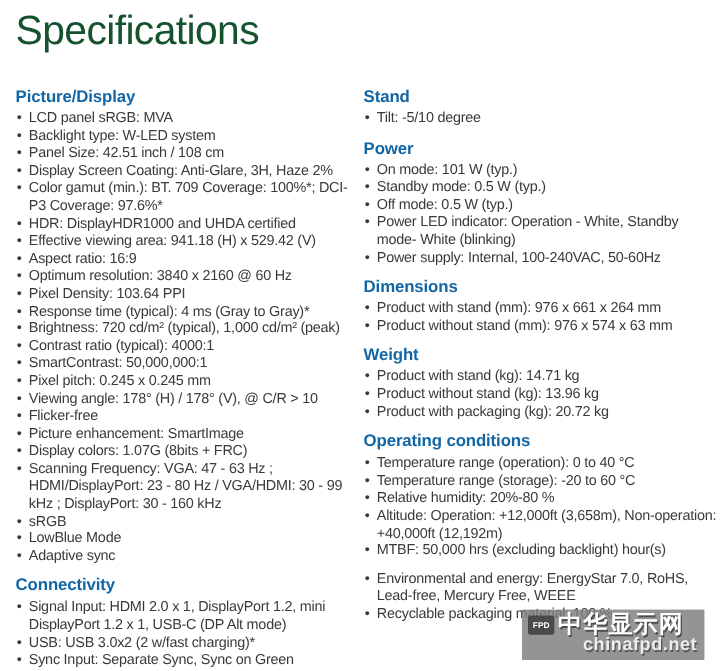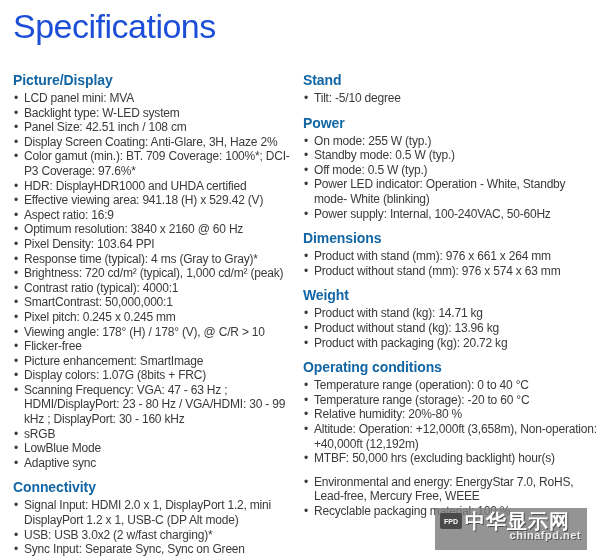--- a/index.html
+++ b/index.html
@@ -13,21 +13,21 @@
   .page {
     position: relative;
     width: 600px; height: 559px;
     background: #ffffff;
     overflow: hidden;
   }
   .page-title {
     font-size: 34px;
     font-weight: 300;
     letter-spacing: -0.5px;
-    color: #1d4ed8;
+    color: #14532d;
     margin: 6px 0 0 13px;
     line-height: 40px;
   }
   .cols {
     display: flex;
     margin: 26px 0 0 13px;
   }
   .col { flex: none; }
   .col-left  { width: 287px; margin-right: 3px; }
   .col-right { width: 294px; }
@@ -88,21 +88,21 @@
   .wm-title {
     font-size: 20px;
     font-weight: bold;
     color: #ffffff;
     text-shadow: 1px 1px 0 rgba(70,70,70,0.9);
     white-space: nowrap;
     letter-spacing: 1px;
     line-height: 20px;
   }
   .wm-url {
-    font-size: 11px;
+    font-size: 15px;
     font-weight: bold;
     color: #ededed;
     text-shadow: 1px 1px 0 rgba(70,70,70,0.8);
     text-align: right;
     padding-right: 6px;
     margin-top: -2px;
     letter-spacing: 0.5px;
   }
 </style>
 </head>
@@ -110,21 +110,21 @@
 
 <div class="page">
 
   <h1 class="page-title">Specifications</h1>
 
   <div class="cols">
     <div class="col col-left">
         <section class="spec-section">
           <h2 class="spec-heading">Picture/Display</h2>
           <ul class="spec-list">
-            <li class="spec-item">LCD panel mini: MVA</li>
+            <li class="spec-item">LCD panel sRGB: MVA</li>
             <li class="spec-item">Backlight type: W-LED system</li>
             <li class="spec-item">Panel Size: 42.51 inch / 108 cm</li>
             <li class="spec-item">Display Screen Coating: Anti-Glare, 3H, Haze 2%</li>
             <li class="spec-item">Color gamut (min.): BT. 709 Coverage: 100%*; DCI-P3 Coverage: 97.6%*</li>
             <li class="spec-item">HDR: DisplayHDR1000 and UHDA certified</li>
             <li class="spec-item">Effective viewing area: 941.18 (H) x 529.42 (V)</li>
             <li class="spec-item">Aspect ratio: 16:9</li>
             <li class="spec-item">Optimum resolution: 3840 x 2160 @ 60 Hz</li>
             <li class="spec-item">Pixel Density: 103.64 PPI</li>
             <li class="spec-item">Response time (typical): 4 ms (Gray to Gray)*</li>
@@ -155,21 +155,21 @@
     <div class="col col-right">
         <section class="spec-section">
           <h2 class="spec-heading">Stand</h2>
           <ul class="spec-list">
             <li class="spec-item">Tilt: -5/10 degree</li>
           </ul>
         </section>
         <section class="spec-section">
           <h2 class="spec-heading">Power</h2>
           <ul class="spec-list">
-            <li class="spec-item">On mode: 255 W (typ.)</li>
+            <li class="spec-item">On mode: 101 W (typ.)</li>
             <li class="spec-item">Standby mode: 0.5 W (typ.)</li>
             <li class="spec-item">Off mode: 0.5 W (typ.)</li>
             <li class="spec-item">Power LED indicator: Operation - White, Standby mode- White (blinking)</li>
             <li class="spec-item">Power supply: Internal, 100-240VAC, 50-60Hz</li>
           </ul>
         </section>
         <section class="spec-section">
           <h2 class="spec-heading">Dimensions</h2>
           <ul class="spec-list">
             <li class="spec-item">Product with stand (mm): 976 x 661 x 264 mm</li>

